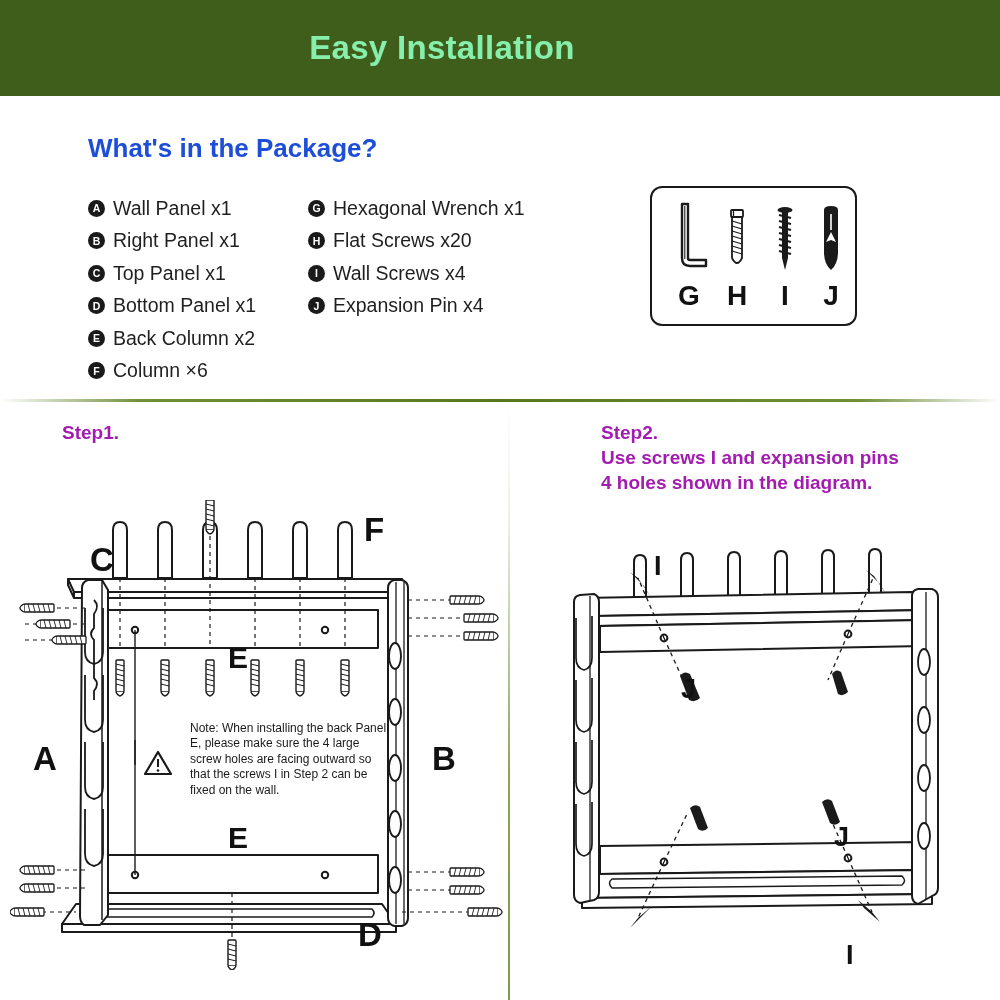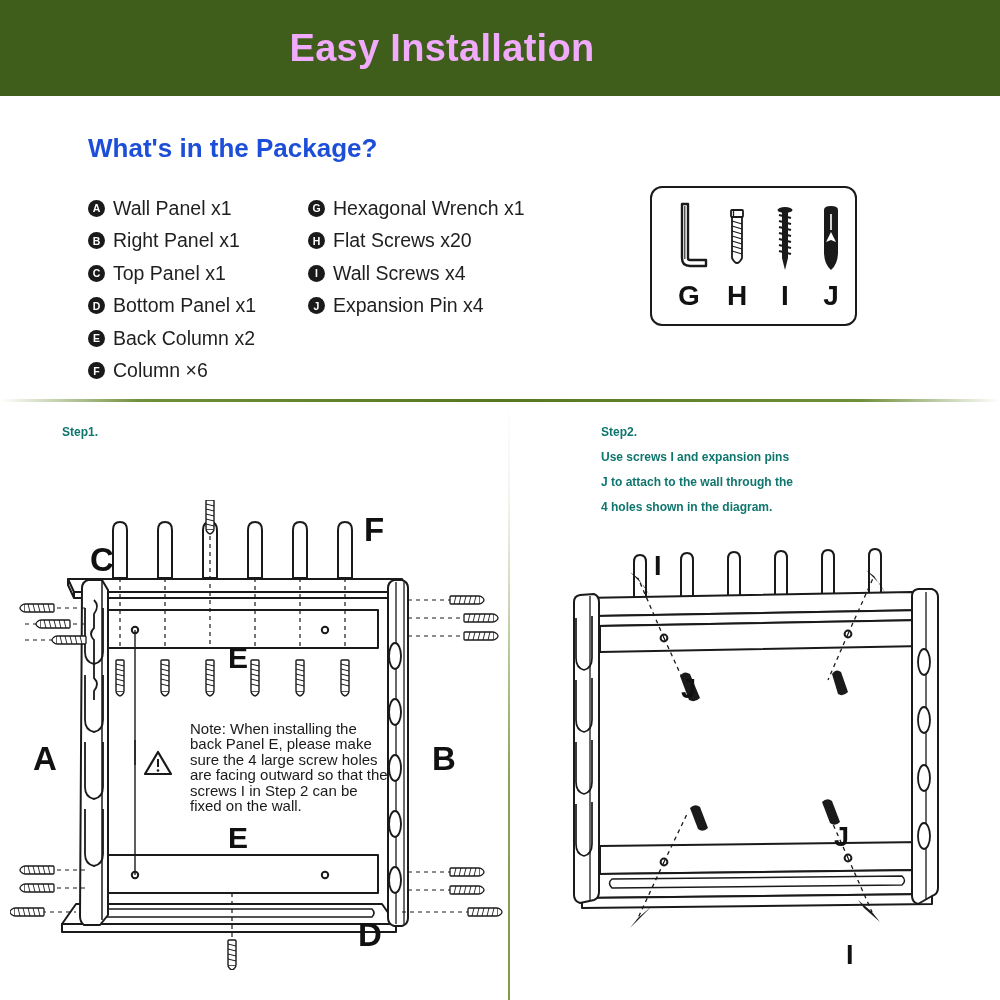--- a/index.html
+++ b/index.html
@@ -2,21 +2,21 @@
 <html><head>
 <meta charset="utf-8">
 <style>
   html,body{margin:0;padding:0;background:#ffffff;}
   body{width:1000px;height:1000px;font-family:"Liberation Sans",sans-serif;color:#1a1a1a;overflow:hidden;}
   #page{position:relative;width:1000px;height:1000px;background:#ffffff;box-sizing:border-box;}
 
   
   .header{position:absolute;left:0;top:0;width:1000px;height:96px;background:#3f5d1b;}
   .header-title{position:absolute;left:0;top:0;width:884px;height:96px;display:flex;align-items:center;justify-content:center;
-    color:#f0abfc;font-size:38px;font-weight:bold;letter-spacing:.3px;}
+    color:#86efac;font-size:33px;font-weight:bold;letter-spacing:.3px;}
 
   
   .pkg-title{position:absolute;left:88px;top:133px;font-size:26px;font-weight:bold;color:#1d4ed8;}
   .pkg-col{position:absolute;}
   .pkg-col.left{left:88px;top:192px;}
   .pkg-col.right{left:308px;top:192px;}
   .pkg-item{display:flex;align-items:center;height:32.5px;font-size:19.5px;color:#1f1f1f;}
   .pkg-badge{display:inline-flex;align-items:center;justify-content:center;width:17px;height:17px;border-radius:50%;
     background:#1a1a1a;color:#ffffff;font-size:10.5px;font-weight:bold;margin-right:8px;flex:0 0 auto;line-height:1;}
   .pkg-label{white-space:nowrap;}
@@ -27,29 +27,29 @@
   .hw-art{position:absolute;left:0;top:0;width:50px;height:86px;}
   .hw-letter{position:absolute;left:0;top:84px;width:50px;text-align:center;font-size:28px;font-weight:bold;color:#111;}
 
   
   .hdivider{position:absolute;left:0;top:399px;width:1000px;height:3px;
     background:linear-gradient(to right,rgba(122,148,70,0) 0%,#6f8f3a 14%,#56761f 50%,#6f8f3a 86%,rgba(122,148,70,0) 100%);}
   .vdivider{position:absolute;left:508px;top:403px;width:2px;height:597px;
     background:linear-gradient(to bottom,rgba(122,148,70,0) 0%,rgba(122,148,70,.12) 18%,#8aa558 62%,#7d9c45 100%);}
 
   
-  .step-text{position:absolute;font-size:12px;font-weight:bold;line-height:25px;color:#0f766e;}
+  .step-text{position:absolute;font-size:19px;font-weight:bold;line-height:25px;color:#a21caf;}
   .step1-text{left:62px;top:420px;}
   .step2-text{left:557px;top:420px;margin-left:44px;}
 
   .diagram{position:absolute;}
   .d1{left:10px;top:500px;width:495px;height:470px;}
   .d2{left:560px;top:540px;width:430px;height:425px;}
 
-  .note{position:absolute;left:190px;top:721px;width:200px;font-size:15px;line-height:15.4px;color:#1a1a1a;font-family:"Liberation Sans",sans-serif;}
+  .note{position:absolute;left:190px;top:721px;width:200px;font-size:12px;line-height:15.4px;color:#1a1a1a;font-family:"Liberation Sans",sans-serif;}
   .warn-icon{position:absolute;left:144px;top:750px;width:28px;height:26px;}
 
   .dlabel{position:absolute;font-weight:bold;color:#111;}
 </style>
 </head>
 <body>
 
 <div id="page">
 
   <div class="header">
@@ -155,21 +155,20 @@
   <div class="hdivider"></div>
   <div class="vdivider"></div>
 
   <div class="step-text step1-text">
     <div>Step1.</div>
   </div>
 
   <div class="step-text step2-text">
     <div>Step2.</div>
     <div>Use screws I and expansion pins</div>
-    <div>J to attach to the wall through the</div>
     <div>4 holes shown in the diagram.</div>
   </div>
 
   <svg class="diagram d1" viewBox="0 0 495 470">
     <g fill="none" stroke="#1a1a1a" stroke-width="2" stroke-linejoin="round">
 
       <g>
         <path d="M103 30 q0 -8 7 -8 q7 0 7 8 L117 78 L103 78 Z"></path>
         <path d="M148 30 q0 -8 7 -8 q7 0 7 8 L162 78 L148 78 Z"></path>
         <path d="M193 30 q0 -8 7 -8 q7 0 7 8 L207 78 L193 78 Z"></path>

